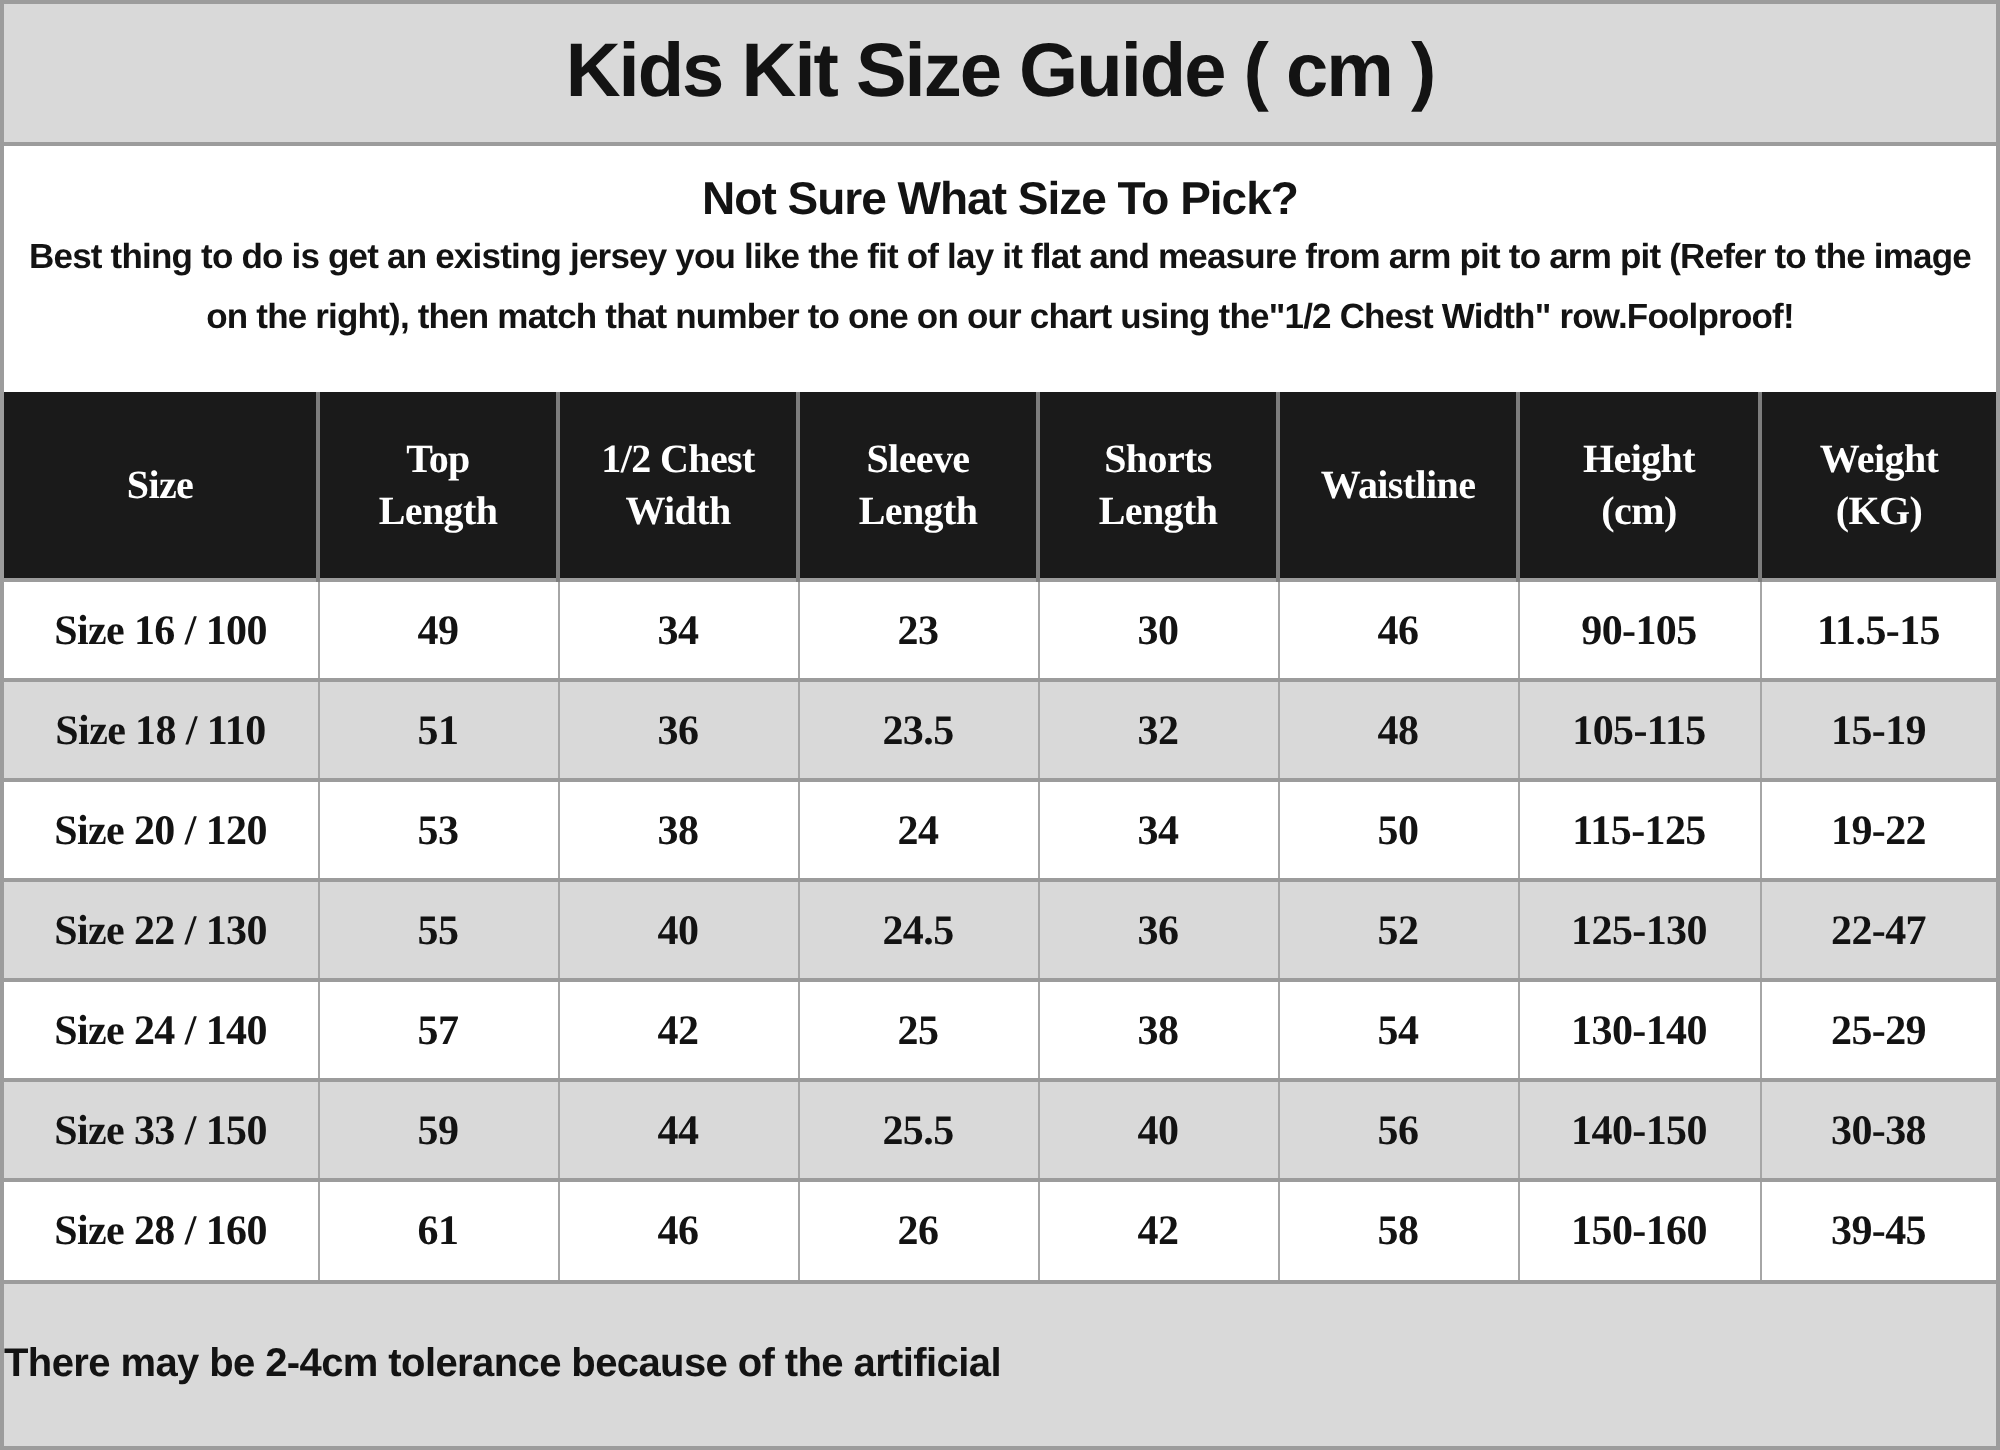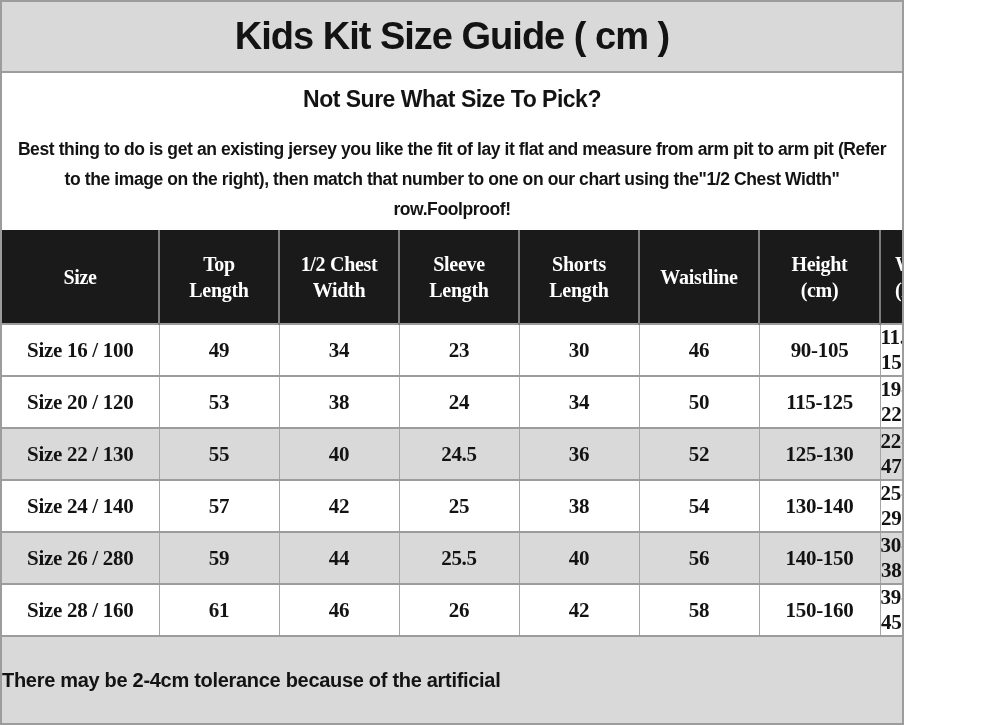--- a/index.html
+++ b/index.html
@@ -3,21 +3,21 @@
 <meta charset="utf-8">
 <style>
   * { margin: 0; padding: 0; box-sizing: border-box; }
   html, body { background: #ffffff; }
   body {
     font-family: "Liberation Sans", sans-serif;
     font-weight: bold;
     color: #111111;
   }
   .page {
-    width: 904px;
+    width: 1000px;
     height: 725px;
     border: 2px solid #9c9c9c;
     background: #ffffff;
     display: flex;
     flex-direction: column;
     overflow: hidden;
   }
   
   .title-bar {
     flex: 0 0 71px;
@@ -38,21 +38,21 @@
   .intro {
     flex: 0 0 123px;
     background: #ffffff;
     text-align: center;
     padding: 13px 8px 6px;
   }
   .intro .intro-heading {
     font-size: 23px;
     font-stretch: condensed;
     letter-spacing: -0.5px;
-    margin-bottom: 21px;
+    margin-bottom: 0;
     color: #131313;
   }
   .intro .intro-body {
     font-size: 17.5px;
     font-stretch: condensed;
     letter-spacing: -0.4px;
     line-height: 30px;
     color: #131313;
   }
   
@@ -148,20 +148,30 @@
         <tr class="row-even">
           <td>Size 16 / 100</td>
           <td>49</td>
           <td>34</td>
           <td>23</td>
           <td>30</td>
           <td>46</td>
           <td>90-105</td>
           <td>11.5-15</td>
         </tr>
+        <tr class="row-odd">
+          <td>Size 18 / 110</td>
+          <td>51</td>
+          <td>36</td>
+          <td>23.5</td>
+          <td>32</td>
+          <td>48</td>
+          <td>105-115</td>
+          <td>15-19</td>
+        </tr>
         <tr class="row-even">
           <td>Size 20 / 120</td>
           <td>53</td>
           <td>38</td>
           <td>24</td>
           <td>34</td>
           <td>50</td>
           <td>115-125</td>
           <td>19-22</td>
         </tr>
@@ -179,21 +189,21 @@
           <td>Size 24 / 140</td>
           <td>57</td>
           <td>42</td>
           <td>25</td>
           <td>38</td>
           <td>54</td>
           <td>130-140</td>
           <td>25-29</td>
         </tr>
         <tr class="row-odd">
-          <td>Size 26 / 280</td>
+          <td>Size 33 / 150</td>
           <td>59</td>
           <td>44</td>
           <td>25.5</td>
           <td>40</td>
           <td>56</td>
           <td>140-150</td>
           <td>30-38</td>
         </tr>
         <tr class="row-even">
           <td>Size 28 / 160</td>

